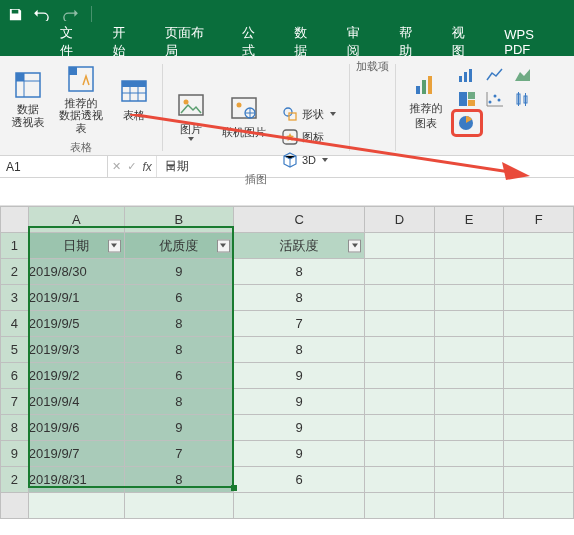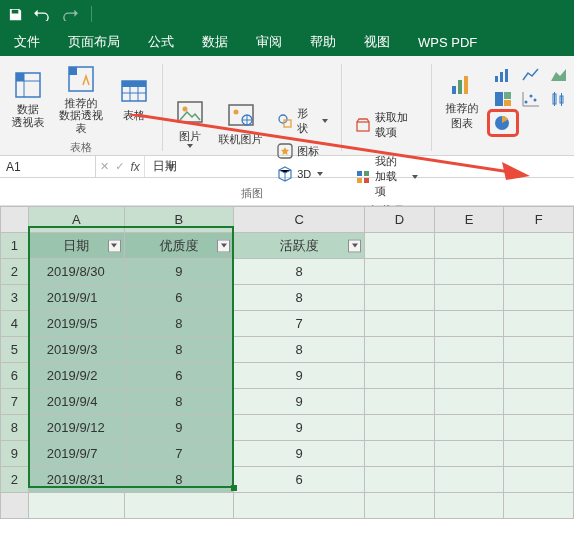--- a/index.html
+++ b/index.html
@@ -4,21 +4,21 @@
 <style>
   * { box-sizing: border-box; margin: 0; padding: 0; font-family: "Microsoft YaHei", "Segoe UI", sans-serif; }
   body { background: #fff; width: 574px; height: 535px; overflow: hidden; position: relative; }
 
   
   .qat { height: 28px; background: #0a6e3c; display: flex; align-items: center; padding: 0 8px; gap: 10px; }
   .qat .icon svg { display: block; }
   .qat-sep { width: 0; height: 16px; border-left: 1px solid rgba(255,255,255,0.25); margin: 0 2px; }
 
   
-  .tabs { height: 28px; background: #0a6e3c; display: flex; align-items: stretch; }
+  .tabs { height: 28px; background: #0a6e3c; display: flex; align-items: stretch; padding-left: 46px; }
   .tab { color: #fff; font-size: 13px; padding: 0 14px; display: flex; align-items: center; cursor: pointer; }
   .tab.active { background: #f3f3f3; color: #197b30; }
 
   
   .ribbon { height: 100px; background: #f3f3f3; border-bottom: 1px solid #d4d4d4; display: flex; position: relative; }
   .group { display: flex; flex-direction: column; align-items: center; padding: 2px 6px 0 6px; }
   .group-content { flex: 1; display: flex; align-items: center; gap: 2px; }
   .group-label { font-size: 11px; color: #666; height: 16px; display: flex; align-items: center; }
   .vsep { width: 0; border-left: 1px solid #d8d8d8; margin: 8px 0 4px 0; align-self: stretch; }
 
@@ -35,42 +35,42 @@
 
   .charts-grid { display: grid; grid-template-columns: repeat(3, 26px); grid-auto-rows: 22px; gap: 2px; padding: 4px 2px; }
   .chart-btn { display: flex; align-items: center; justify-content: center; cursor: pointer; border-radius: 2px; }
   .chart-btn.hilite { outline: 3px solid #e94a3a; outline-offset: 0px; }
   .chart-btn .ic svg { display: block; }
 
   .red-arrow { position: absolute; left: 130px; top: 58px; width: 400px; height: 66px; pointer-events: none; z-index: 3; }
 
   
   .fbar { height: 22px; display: flex; align-items: stretch; border-bottom: 1px solid #d4d4d4; }
-  .namebox { width: 96px; border-right: 1px solid #d4d4d4; display: flex; align-items: center; }
+  .namebox { width: 108px; border-right: 1px solid #d4d4d4; display: flex; align-items: center; }
   .namebox input { flex: 1; border: none; outline: none; font-size: 12px; padding: 0 6px; color: #333; background: transparent; }
   .namebox .dd { width: 16px; display: flex; align-items: center; justify-content: center; cursor: pointer; }
   .fxbox { display: flex; align-items: center; padding: 0 4px; gap: 6px; border-right: 1px solid #e0e0e0; }
   .fxbox span { font-size: 11px; color: #aaa; }
   .fxbox .fx { font-style: italic; color: #555; font-size: 12px; }
   .formulacell { flex: 1; display: flex; align-items: center; padding: 0 8px; }
   .formulacell span { font-size: 12px; color: #333; }
 
   .blankrow { height: 28px; border-bottom: 1px solid #e0e0e0; }
 
   
   .grid-wrap { position: relative; }
   table.grid { border-collapse: collapse; table-layout: fixed; }
   table.grid th, table.grid td { border: 1px solid #bfbfbf; font-size: 13px; font-weight: normal; color: #333; height: 26px; padding: 0; position: relative; }
   .corner { width: 28px; height: 20px; background: #e6e6e6; }
   .colhdr { background: #e6e6e6; text-align: center; font-size: 12px; color: #444; height: 20px !important; }
   .rowhdr { width: 28px; background: #e6e6e6; text-align: center; font-size: 12px; color: #444; }
   .colhdr.sel, .rowhdr.sel { background: #c8dfcf; }
 
   td.cell { background: #e6f2ea; text-align: center; }
-  td.cell.left { text-align: left; padding-left: 18px; }
+  td.cell.left { text-align: left; padding-left: 0; }
   td.cell.hdrcell { background: #b7d6c4; }
   td.cell.selcol { background: #a9cbb9; }
   td.cell.selcol.hdrcell { background: #9bc4ae; }
 
   .filter-tri { position: absolute; right: 3px; top: 50%; transform: translateY(-50%); width: 13px; height: 13px; border: 1px solid #8f8f8f; background: #f4f4f4; display: flex; align-items: center; justify-content: center; }
   .filter-tri::after { content: ""; width: 0; height: 0; border-left: 3px solid transparent; border-right: 3px solid transparent; border-top: 4px solid #555; }
 
   .sel-outline { position: absolute; border: 2px solid #197b30; pointer-events: none; }
   .sel-handle { position: absolute; width: 6px; height: 6px; background: #197b30; pointer-events: none; }
 
@@ -98,20 +98,21 @@
     <svg width="18" height="14" viewBox="0 0 20 16">
         <path fill="none" stroke="#fff" stroke-width="1.5" d="M17 7H8a5 5 0 0 0 0 10"></path>
         <path fill="#fff" d="M15 3l4 4-4 4V3z"></path>
       </svg>
   </span>
   <span class="qat-sep"></span>
 </div>
 
 <div class="tabs">
   <div class="tab">文件</div>
+  <div class="tab">开始</div>
   <div class="tab">页面布局</div>
   <div class="tab">公式</div>
   <div class="tab">数据</div>
   <div class="tab">审阅</div>
   <div class="tab">帮助</div>
   <div class="tab">视图</div>
   <div class="tab">WPS PDF</div>
 </div>
 
 <div class="ribbon">
@@ -214,45 +215,20 @@
             <span class="tri"></span>
         </div>
       </div>
     </div>
     <div class="group-label">插图</div>
   </div>
 
   <div class="vsep"></div>
 
   <div class="group">
-    <div class="group-content">
-      <div class="small-stack" style="gap:10px;padding-top:6px">
-        <div class="small-btn">
-          <span class="ic">
-              <svg width="16" height="16" viewBox="0 0 16 16">
-                <rect x="2" y="5" width="12" height="9" fill="none" stroke="#d7533c" stroke-width="1.3"></rect>
-                <path d="M2 5l2-3h8l2 3" fill="none" stroke="#d7533c" stroke-width="1.3"></path>
-              </svg>
-            </span>
-          <span>获取加载项</span>
-        </div>
-        <div class="small-btn">
-          <span class="ic">
-              <svg width="16" height="16" viewBox="0 0 16 16">
-                <rect x="2" y="2" width="5" height="5" fill="#3b7bc4"></rect>
-                <rect x="9" y="2" width="5" height="5" fill="#5a9e6f"></rect>
-                <rect x="2" y="9" width="5" height="5" fill="#e9a13b"></rect>
-                <rect x="9" y="9" width="5" height="5" fill="#d7533c"></rect>
-              </svg>
-            </span>
-          <span>我的加载项</span>
-            <span class="tri"></span>
-        </div>
-      </div>
-    </div>
     <div class="group-label">加载项</div>
   </div>
 
   <div class="vsep"></div>
 
   <div class="group" style="padding-right:0">
     <div class="group-content">
       <div class="big-btn" style="width:48px">
         <span class="ic">
           <svg width="28" height="28" viewBox="0 0 28 28">
@@ -438,21 +414,21 @@
           <th class="rowhdr sel">7</th>
     <td class="cell selcol left">2019/9/4</td>
     <td class="cell selcol">8</td>
     <td class="cell">9</td>
     <td class="cell"></td>
           <td class="cell"></td>
           <td class="cell"></td>
         </tr>
   <tr>
           <th class="rowhdr sel">8</th>
-    <td class="cell selcol left">2019/9/12</td>
+    <td class="cell selcol left">2019/9/6</td>
     <td class="cell selcol">9</td>
     <td class="cell">9</td>
     <td class="cell"></td>
           <td class="cell"></td>
           <td class="cell"></td>
         </tr>
   <tr>
           <th class="rowhdr sel">9</th>
     <td class="cell selcol left">2019/9/7</td>
     <td class="cell selcol">7</td>

